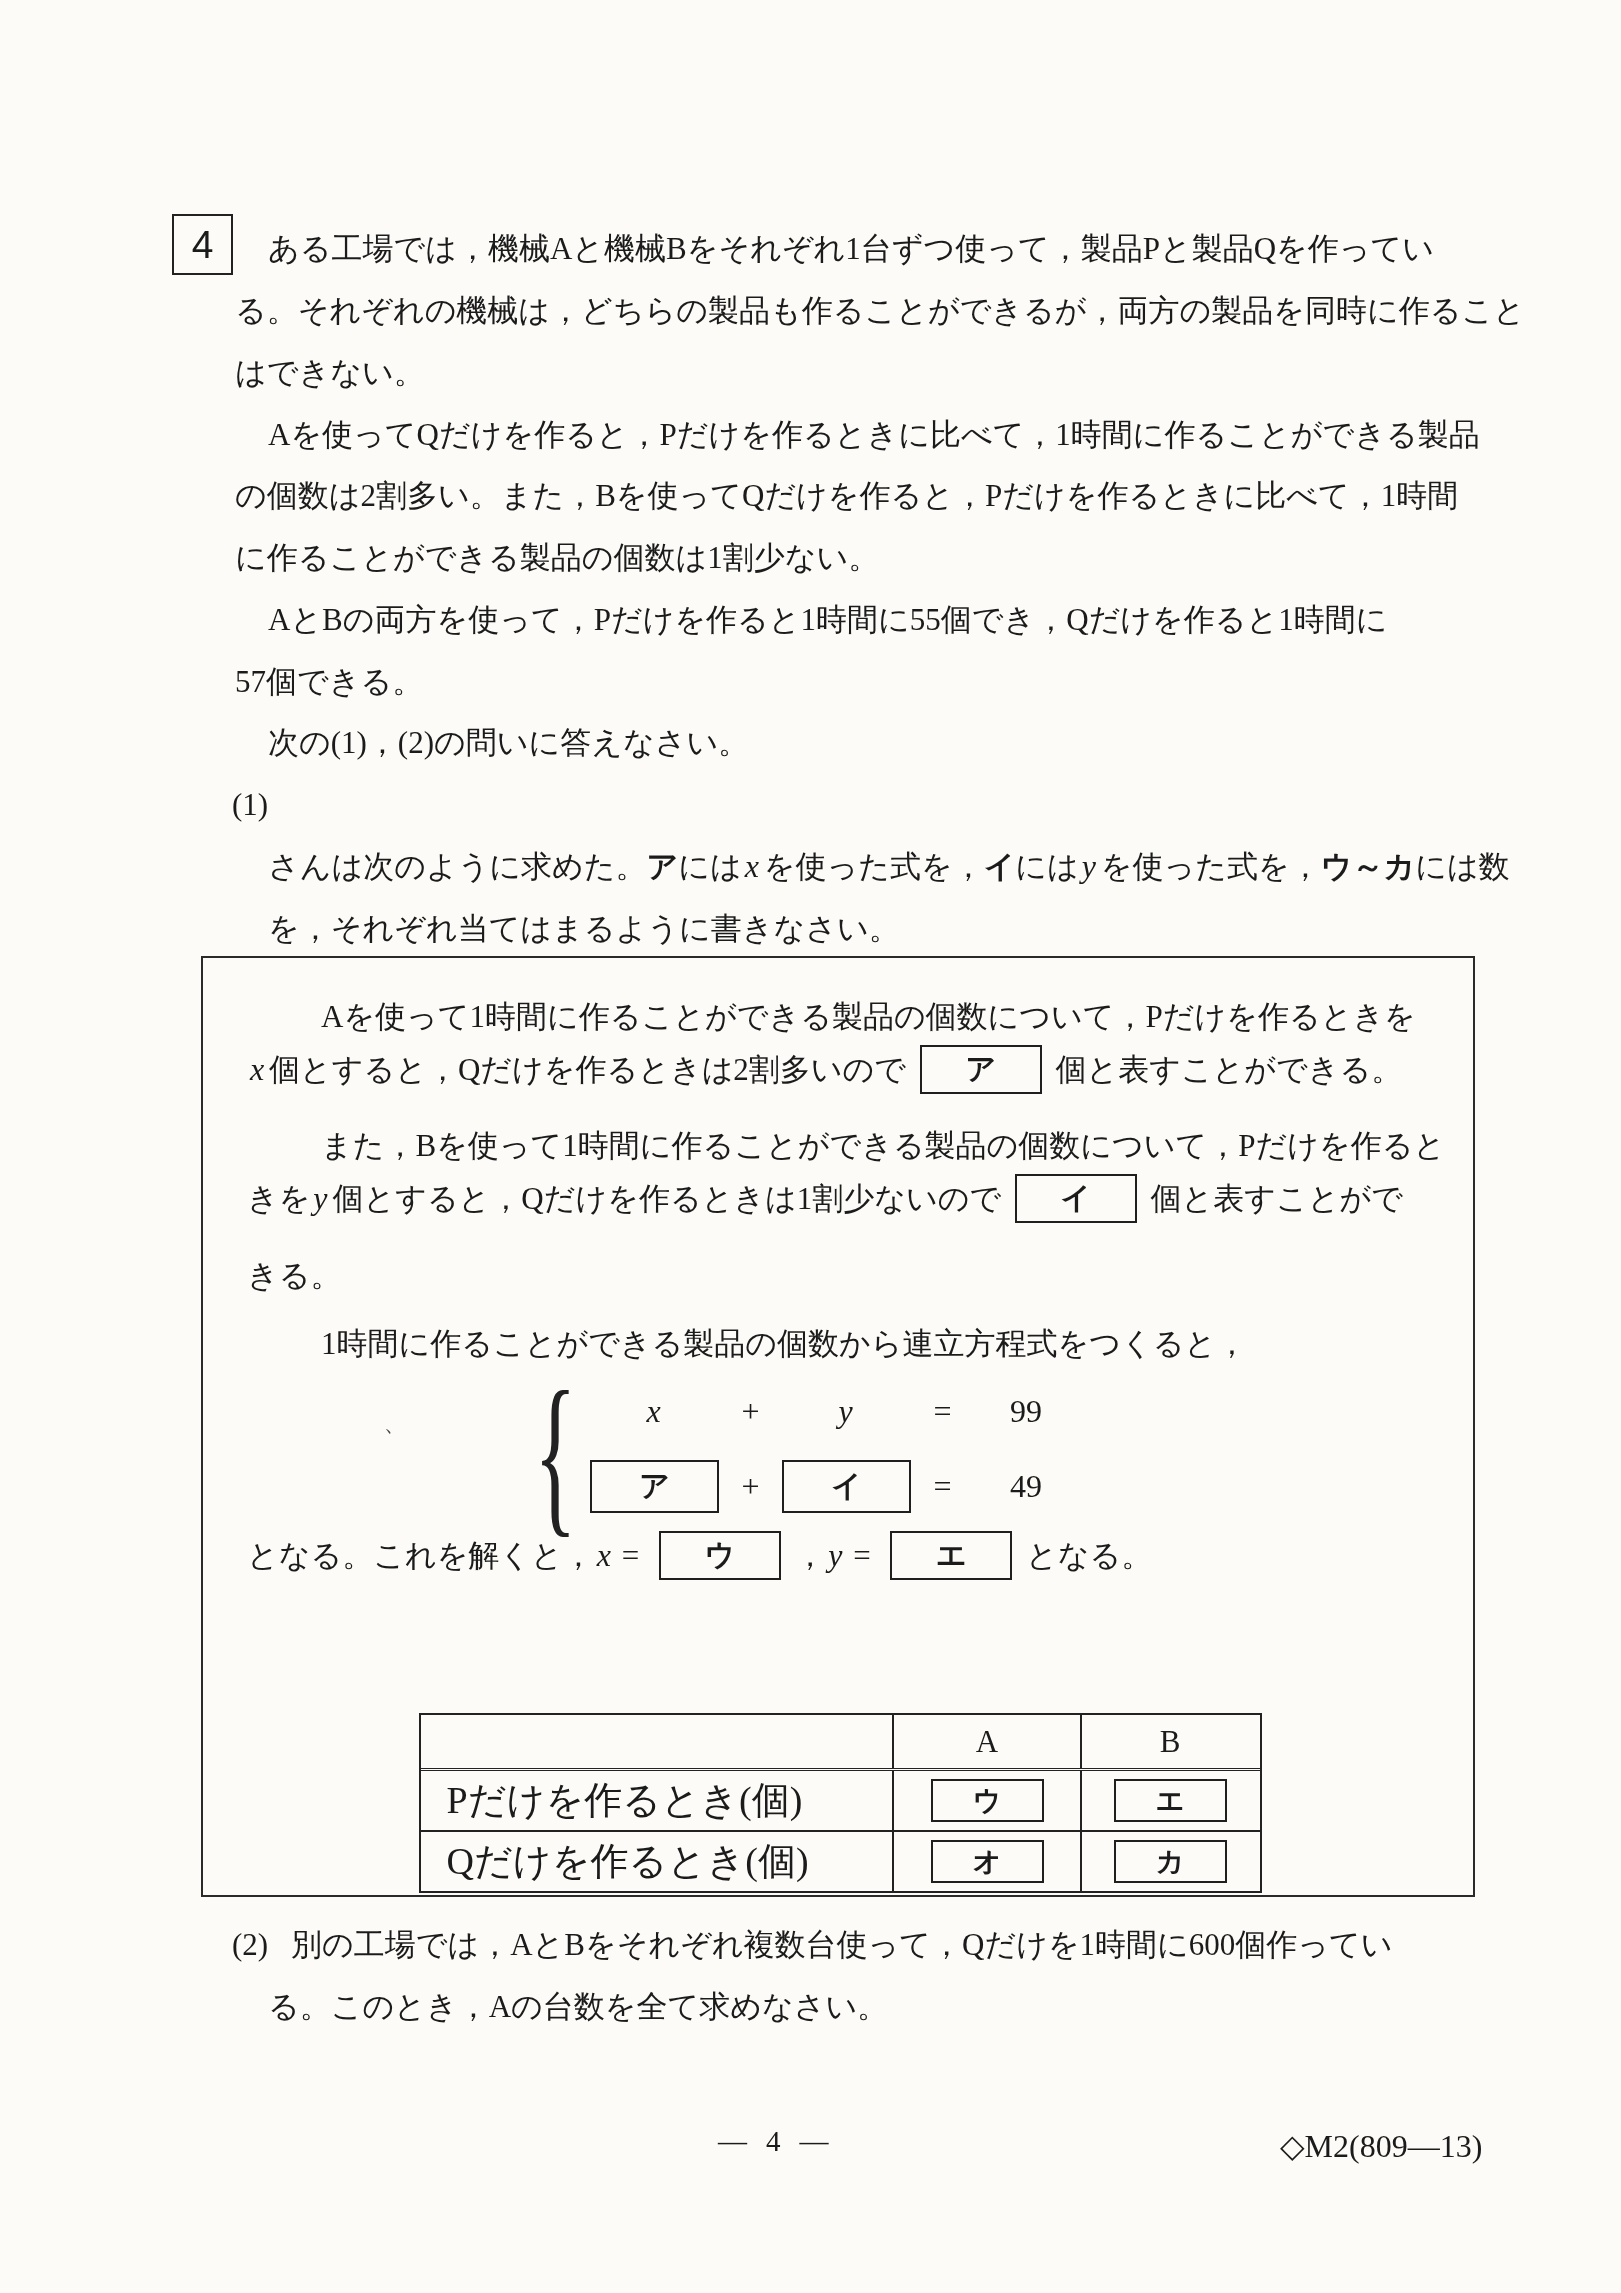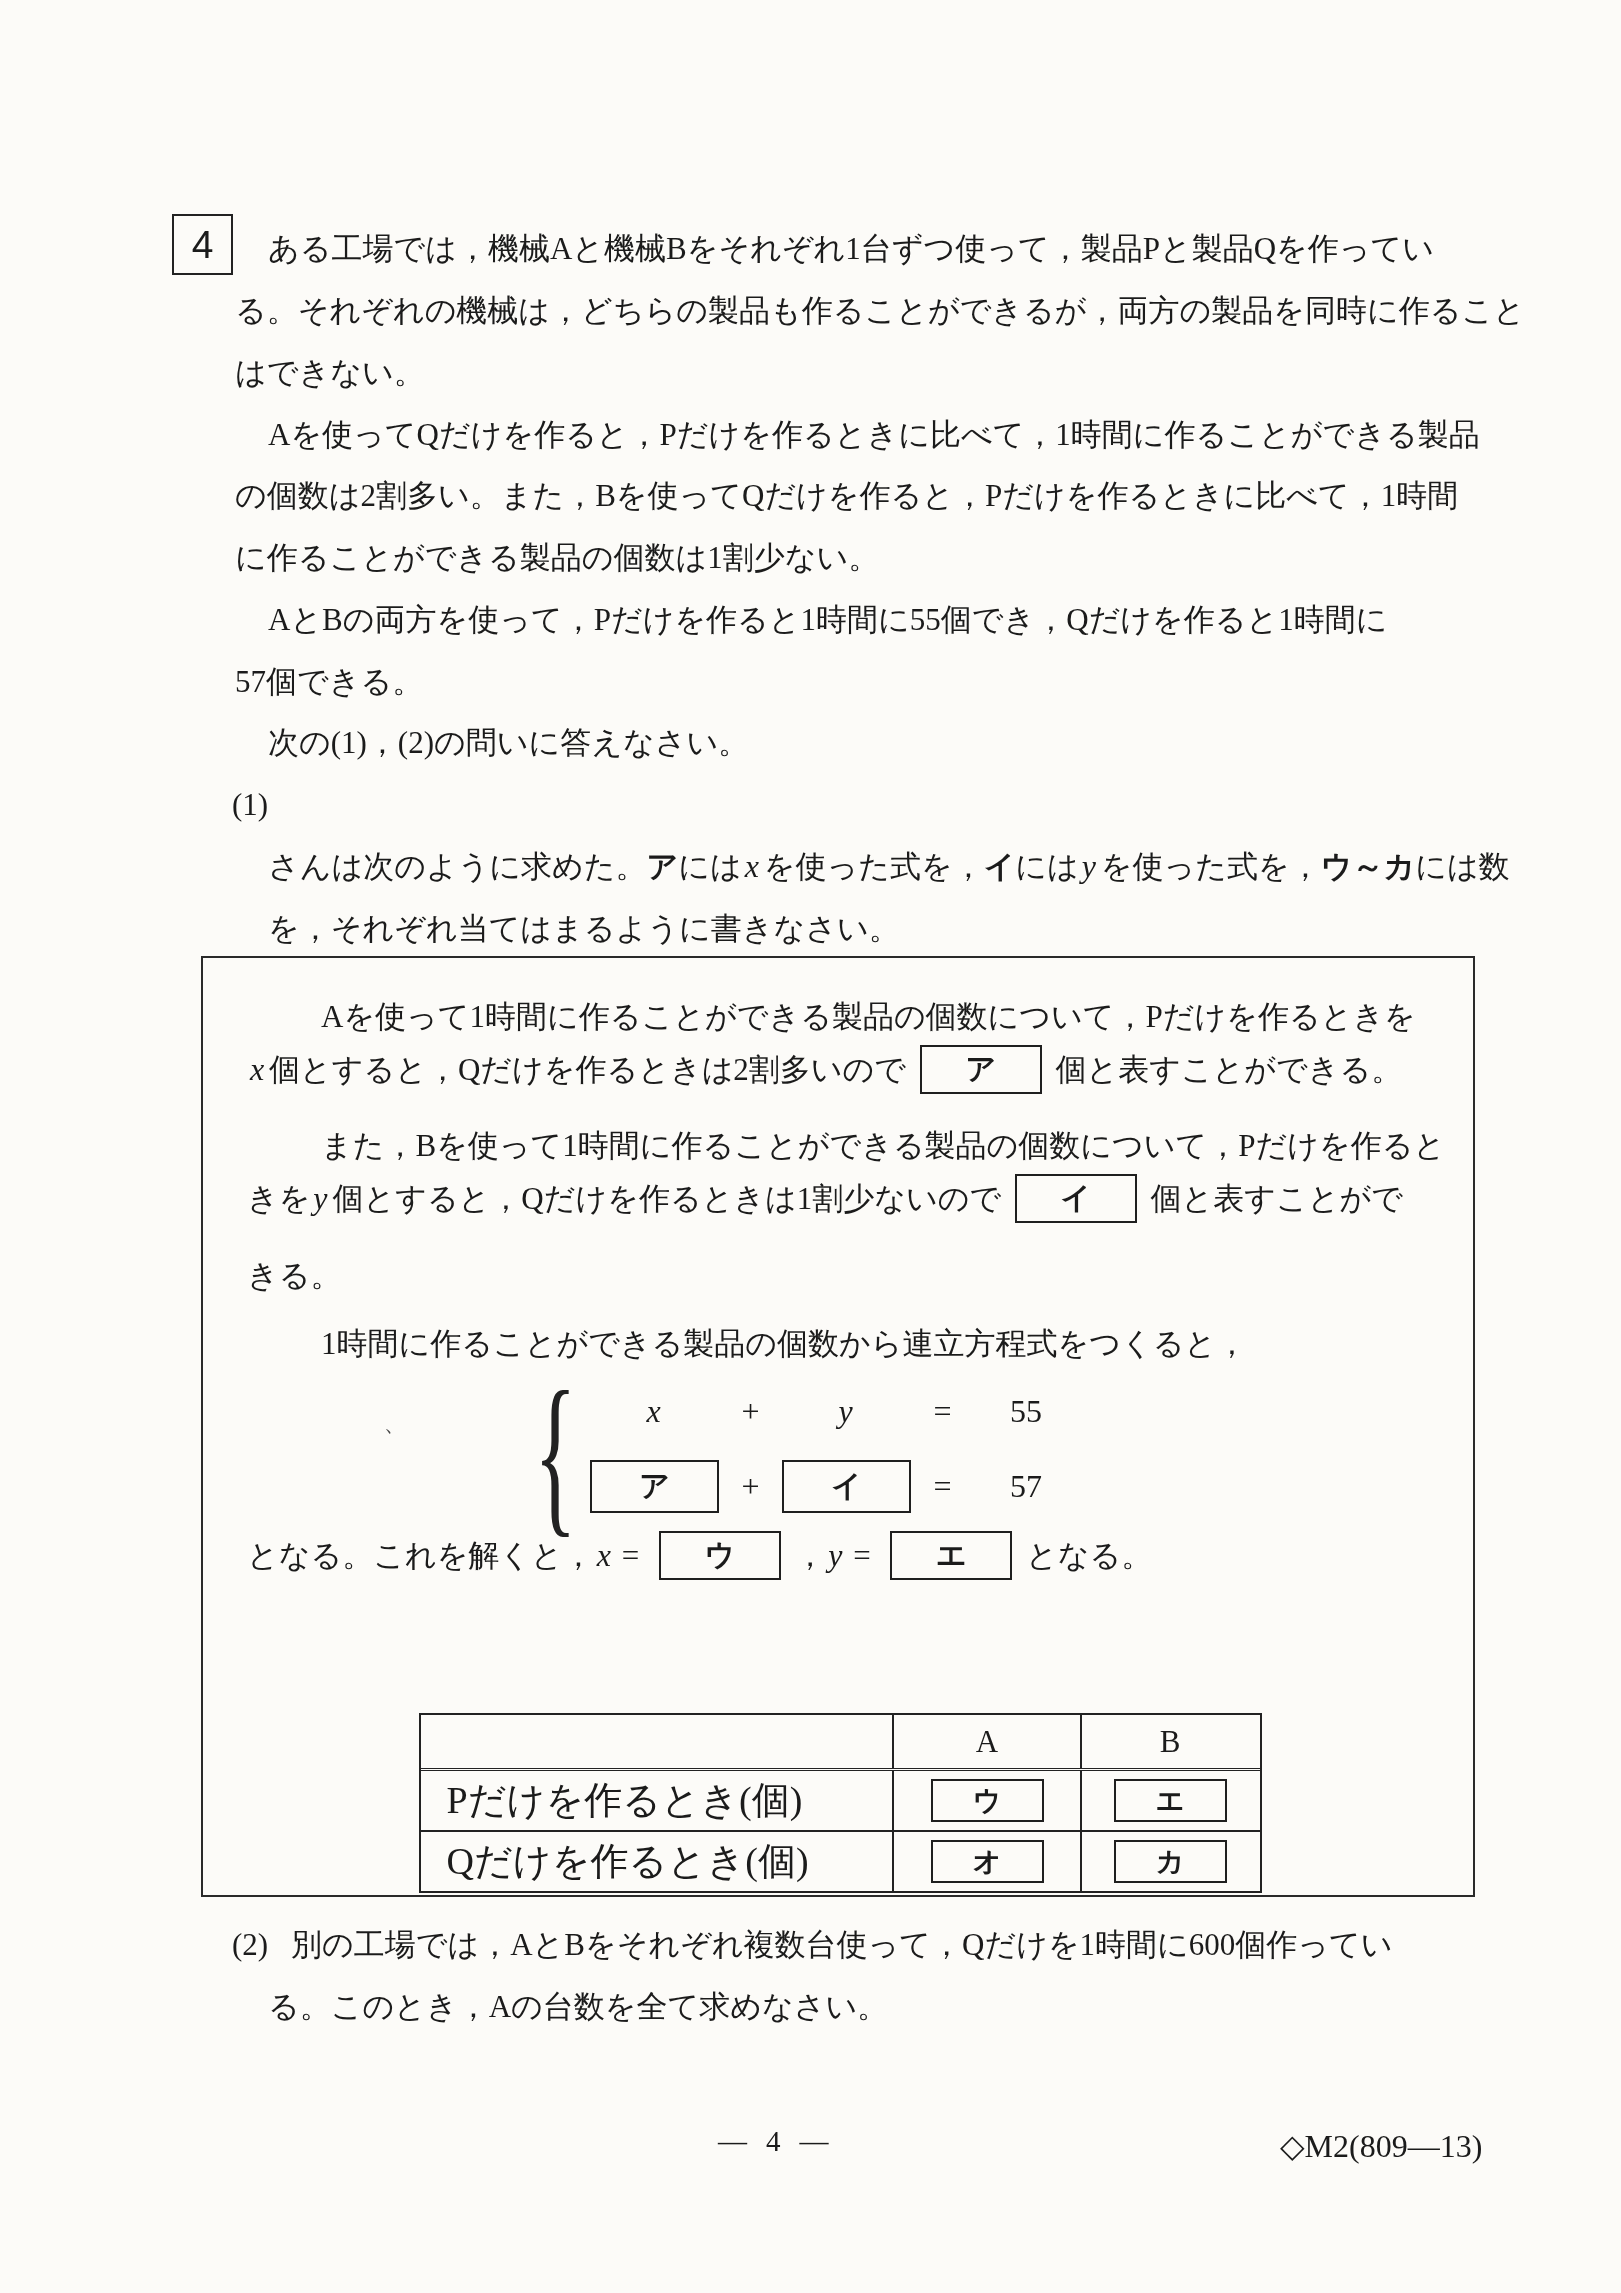--- a/index.html
+++ b/index.html
@@ -118,29 +118,29 @@
   <div class="ln" style="left:321px;top:1325px">1時間に作ることができる製品の個数から連立方程式をつくると，</div>
 
   <span class="tick">、</span>
   <div class="brace">{</div>
 
   <div class="eqrow" style="top:1380px">
     <span class="it">x</span>
     <span>+</span>
     <span class="it">y</span>
     <span>=</span>
-    <span>55</span>
+    <span>99</span>
   </div>
 
   <div class="eqrow" style="top:1455px">
     <span class="ebox">ア</span>
     <span>+</span>
     <span class="ebox">イ</span>
     <span>=</span>
-    <span>57</span>
+    <span>49</span>
   </div>
 
   <div class="fl" style="left:247px;top:1527px">
     <span>となる。これを解くと，</span>
     <span class="it">x</span>
     <span style="margin:0 5.9px">=</span>
     <span class="ibox">ウ</span>
     <span>，</span>
     <span class="it">y</span>
     <span style="margin:0 5.9px">=</span>

